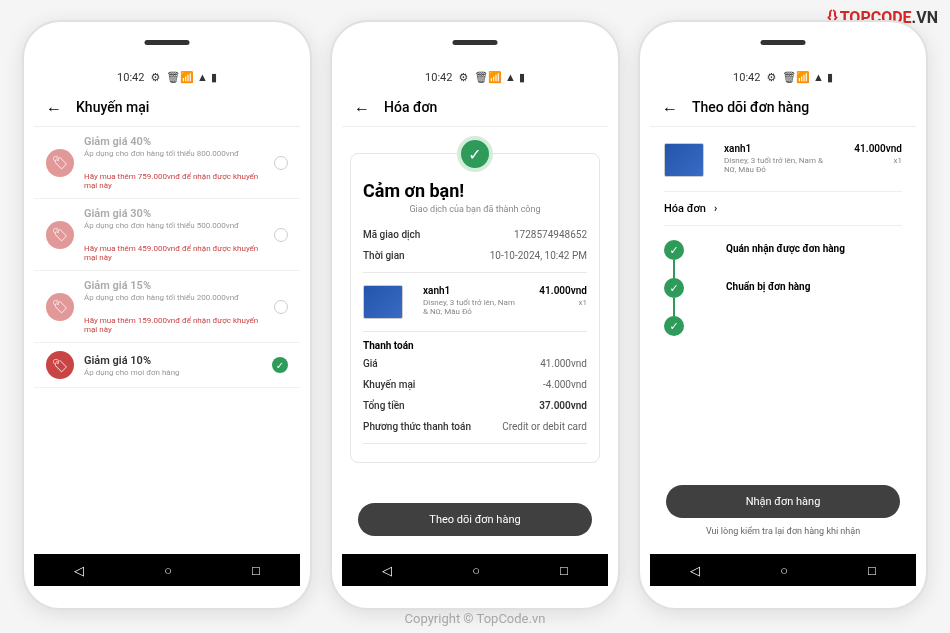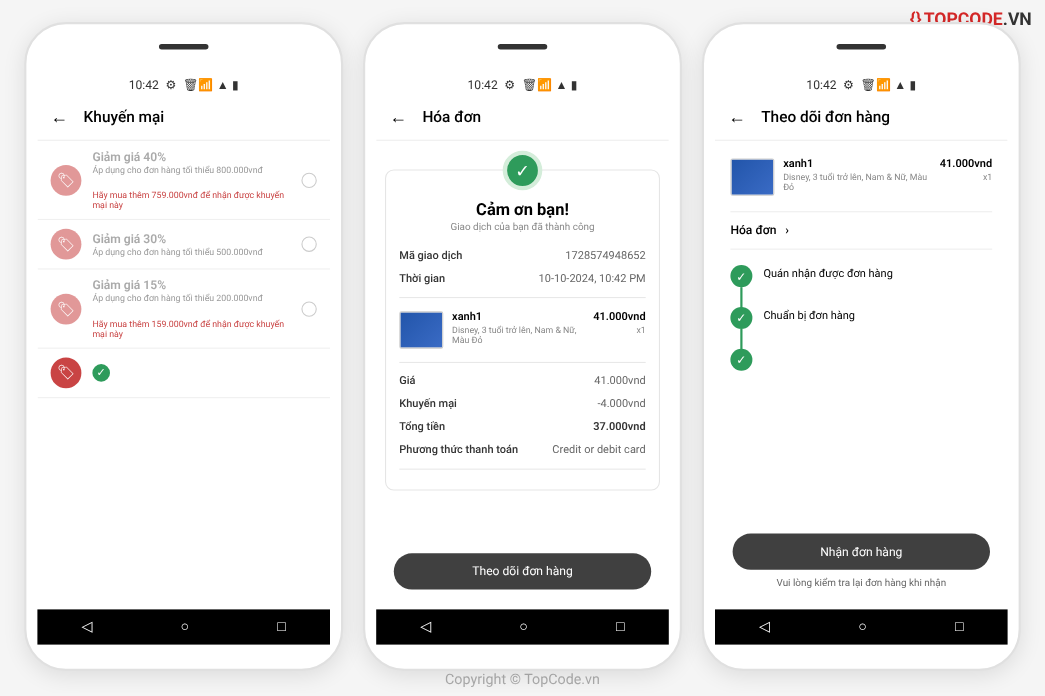--- a/index.html
+++ b/index.html
@@ -120,31 +120,31 @@
 }
 .success-badge {
   width: 36px; height: 36px;
   background: #2e9b5b;
   border: 4px solid #d4edda;
   border-radius: 50%;
   display: flex; align-items: center; justify-content: center;
   color: #fff; font-size: 16px;
   margin: -30px auto 8px auto;
 }
-.invoice-title { text-align: center; font-weight: 700; font-size: 15px; margin-bottom: 3px; }
+.invoice-title { font-weight: 700; font-size: 18px; margin-bottom: 3px; }
 .invoice-sub { text-align: center; font-size: 9px; color: #888; margin-bottom: 10px; }
 .kv-row {
   display: flex; justify-content: space-between; padding: 5px 0;
   font-size: 10px;
 }
 .kv-label { color: #333; font-weight: 500; }
 .kv-value { color: #666; }
 .kv-strong { color: #333; font-weight: 600; }
 .divider { height: 1px; background: #e8e8e8; margin: 6px 0; }
-.product-row { display: flex; gap: 8px; padding: 6px 0; }
+.product-row { display: flex; gap: 20px; padding: 6px 0; }
 .product-img {
   width: 40px; height: 34px;
   background: linear-gradient(135deg, #2255aa, #3a6bc5);
   border: 1px solid #ccc;
   border-radius: 2px;
   flex-shrink: 0;
 }
 .product-info { flex: 1; }
 .product-name { font-size: 10px; font-weight: 600; }
 .product-desc { font-size: 8px; color: #888; margin-top: 2px; }
@@ -175,21 +175,21 @@
 .tl-item { display: flex; align-items: flex-start; gap: 10px; margin-bottom: 18px; position: relative; }
 .tl-dot {
   width: 20px; height: 20px; background: #2e9b5b; border-radius: 50%;
   display: flex; align-items: center; justify-content: center;
   color: #fff; font-size: 11px; flex-shrink: 0; z-index: 2;
 }
 .tl-line {
   position: absolute; left: 9px; top: 20px; width: 2px; height: 28px;
   background: #2e9b5b;
 }
-.tl-text { font-size: 10px; font-weight: 400; padding-top: 3px; flex: 1; }
+.tl-text { font-size: 10px; font-weight: 700; padding-top: 3px; flex: 1; margin-left: 32px; }
 
 .watermark-logo {
   position: absolute; top: 8px; right: 12px;
   font-weight: 700; font-size: 16px; color: #333;
   display: flex; align-items: center; gap: 2px;
 }
 .watermark-logo .red { color: #d62828; }
 .watermark-center {
   position: absolute; top: 50%; left: 50%;
   transform: translate(-50%, -50%);
@@ -240,34 +240,39 @@
           <div class="promo-desc">Áp dụng cho đơn hàng tối thiểu 800.000vnđ</div>
           <div class="promo-warn">Hãy mua thêm 759.000vnđ để nhận được khuyến mại này</div>
         </div>
         <div class="promo-radio"></div>
       </div>
       <div class="promo-item">
         <div class="promo-icon disabled">🏷</div>
         <div class="promo-text">
           <div class="promo-title disabled">Giảm giá 30%</div>
           <div class="promo-desc">Áp dụng cho đơn hàng tối thiểu 500.000vnđ</div>
+          <div class="promo-warn">Hãy mua thêm 459.000vnđ để nhận được khuyến mại này</div>
         </div>
         <div class="promo-radio"></div>
       </div>
       <div class="promo-item">
         <div class="promo-icon disabled">🏷</div>
         <div class="promo-text">
           <div class="promo-title disabled">Giảm giá 15%</div>
           <div class="promo-desc">Áp dụng cho đơn hàng tối thiểu 200.000vnđ</div>
           <div class="promo-warn">Hãy mua thêm 159.000vnđ để nhận được khuyến mại này</div>
         </div>
         <div class="promo-radio"></div>
       </div>
       <div class="promo-item">
         <div class="promo-icon">🏷</div>
+        <div class="promo-text">
+          <div class="promo-title">Giảm giá 10%</div>
+          <div class="promo-desc">Áp dụng cho mọi đơn hàng</div>
+        </div>
         <div class="promo-check">✓</div>
       </div>
     </div>
   </div>
   <div class="nav-bar">
     <span class="nav-icon">◁</span>
     <span class="nav-icon">○</span>
     <span class="nav-icon">□</span>
   </div>
 </div>
@@ -311,20 +316,21 @@
             <div class="product-info">
               <div class="product-name">xanh1</div>
               <div class="product-desc">Disney, 3 tuổi trở lên, Nam &amp; Nữ, Màu Đỏ</div>
             </div>
             <div class="product-price">
               <div class="p">41.000vnd</div>
               <div class="q">x1</div>
             </div>
           </div>
           <div class="divider"></div>
+          <div class="section-h">Thanh toán</div>
           <div class="kv-row">
             <span class="kv-label">Giá</span>
             <span class="kv-value">41.000vnd</span>
           </div>
           <div class="kv-row">
             <span class="kv-label">Khuyến mại</span>
             <span class="kv-value">-4.000vnd</span>
           </div>
           <div class="kv-row">
             <span class="kv-label">Tổng tiền</span>

